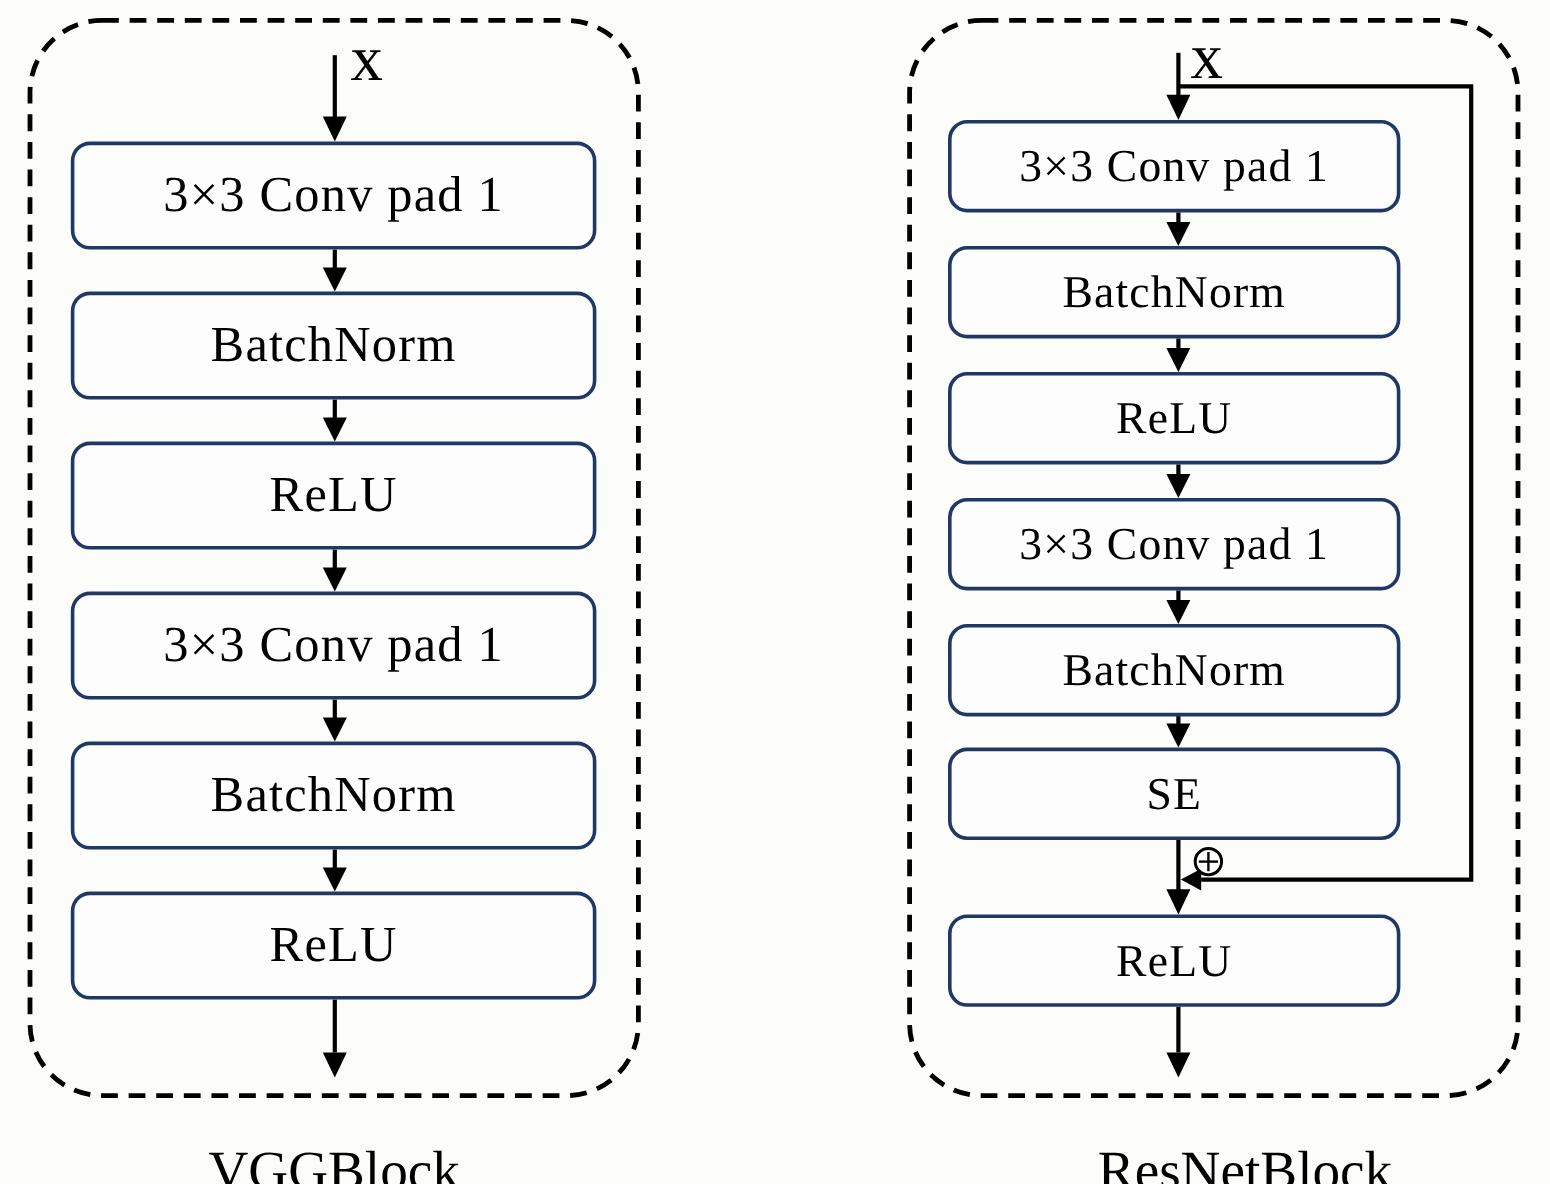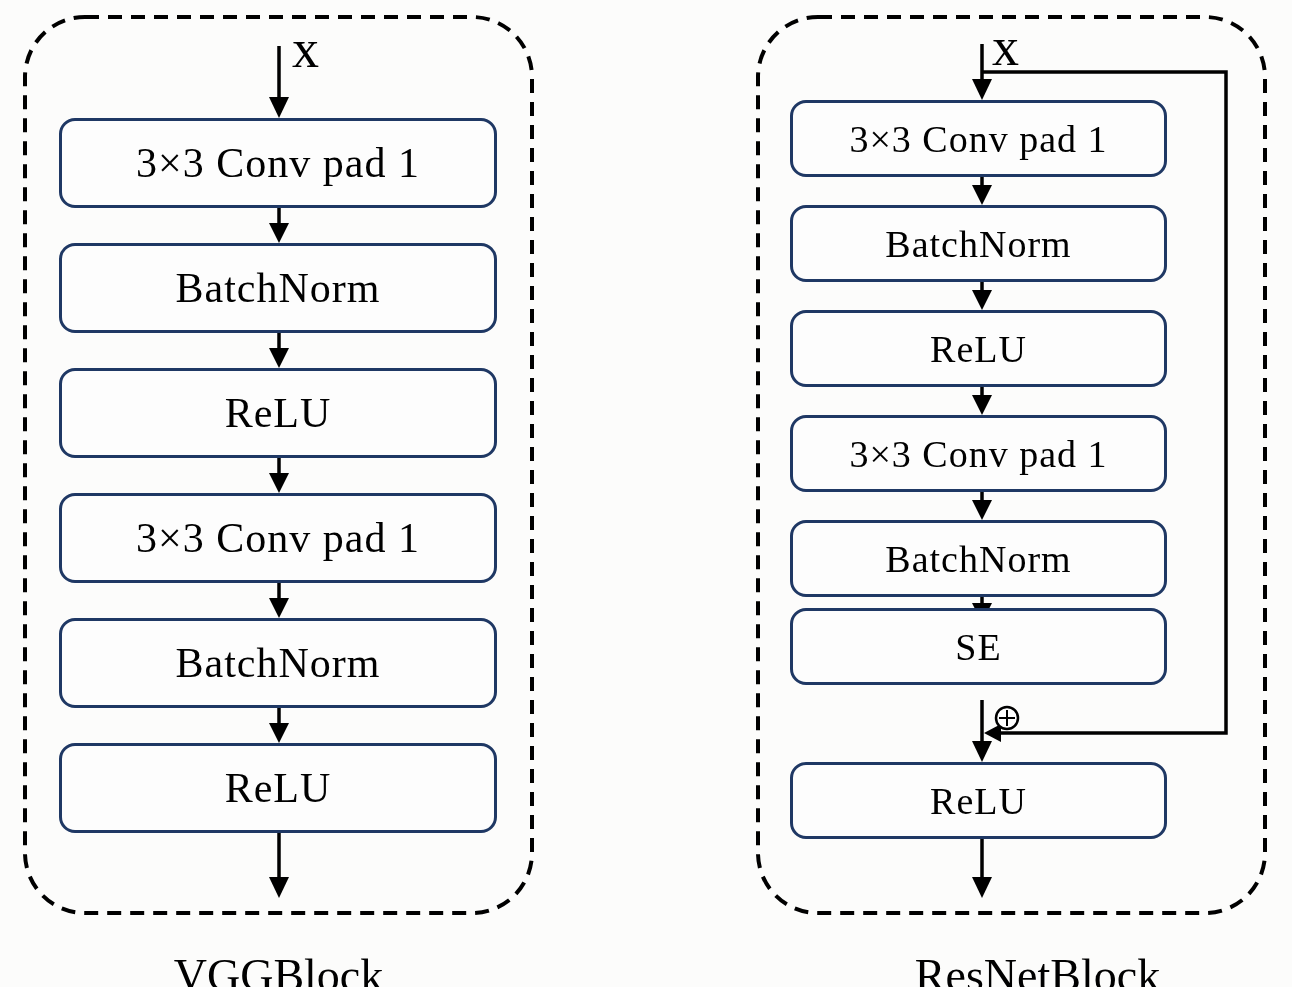--- a/index.html
+++ b/index.html
@@ -141,21 +141,21 @@
   <div class="box vggbox" style="top:368px">ReLU</div>
   <div class="box vggbox" style="top:493px">3×3 Conv pad 1</div>
   <div class="box vggbox" style="top:618px">BatchNorm</div>
   <div class="box vggbox" style="top:743px">ReLU</div>
 
   <div class="box resbox" style="top:100px">3×3 Conv pad 1</div>
   <div class="box resbox" style="top:205px">BatchNorm</div>
   <div class="box resbox" style="top:310px">ReLU</div>
   <div class="box resbox" style="top:415px">3×3 Conv pad 1</div>
   <div class="box resbox" style="top:520px">BatchNorm</div>
-  <div class="box resbox" style="top:608px">SE</div>
+  <div class="box resbox" style="top:623px">SE</div>
   <div class="box resbox" style="top:762px">ReLU</div>
 
   <div class="input-label" style="left:292px; top:22px">x</div>
   <div class="input-label" style="left:992px; top:20px">x</div>
 
   <div class="caption" style="left:25px">VGGBlock</div>
   <div class="caption" style="left:784px">ResNetBlock</div>
 
 </div>
 

